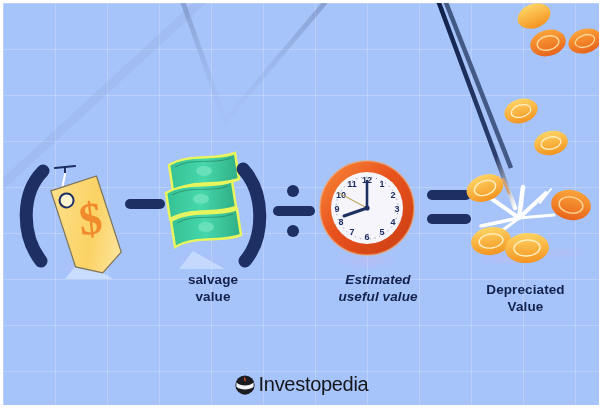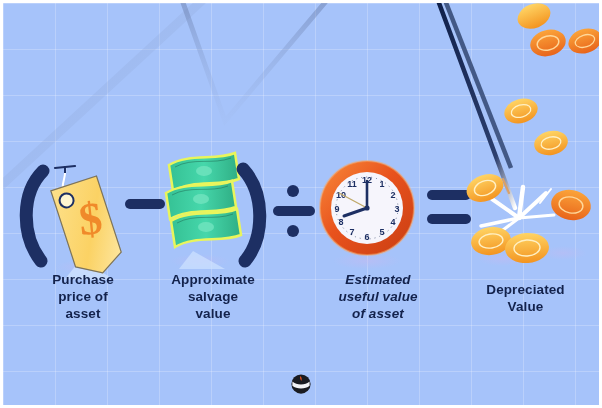--- a/index.html
+++ b/index.html
@@ -247,44 +247,38 @@
         <ellipse cx="488" cy="238" rx="20" ry="14" fill="url(#coinGrad)" transform="rotate(-8 488 238)"></ellipse>
         <ellipse cx="488" cy="238" rx="12" ry="7" fill="none" stroke="#fff0c4" stroke-width="1.4" transform="rotate(-8 488 238)"></ellipse>
       </g>
       <g>
         <ellipse cx="524" cy="245" rx="22" ry="15" fill="url(#coinGrad)" transform="rotate(-4 524 245)"></ellipse>
         <ellipse cx="524" cy="245" rx="13" ry="8" fill="none" stroke="#fff0c4" stroke-width="1.4" transform="rotate(-4 524 245)"></ellipse>
       </g>
     </g>
   </svg>
 
-  <div class="label lbl-purchase">
-    <div>Purchase</div>
-    <div>price of</div>
-    <div>asset</div>
-  </div>
 
   <div class="label lbl-salvage">
-    <div>Approximate</div>
     <div>salvage</div>
     <div>value</div>
   </div>
 
   <div class="label lbl-life">
     <div>Estimated</div>
     <div>useful value</div>
-    <div>of asset</div>
   </div>
 
   <div class="label lbl-dep">
     <div>Depreciated</div>
     <div>Value</div>
   </div>
 
   <div class="logo">
     <svg width="22" height="22" viewBox="0 0 24 24">
       <circle cx="12" cy="12" r="10.5" fill="#1a1c22"></circle>
       <path d="M 2.6 9.4 C 7 13.6, 17 13.6, 21.4 9.4 L 21.4 14 C 17 17.8, 7 17.8, 2.6 14 Z" fill="#f2f3f6"></path>
       <path d="M 11.2 3.4 C 12.6 4.6, 13.2 6.6, 12.4 8.6 C 11.4 7.2, 10.4 5.2, 11.2 3.4 Z" fill="#e8521d"></path>
     </svg>
+    <span class="logo-text">Investopedia</span>
   </div>
 
 </div>
 
 </body></html>

